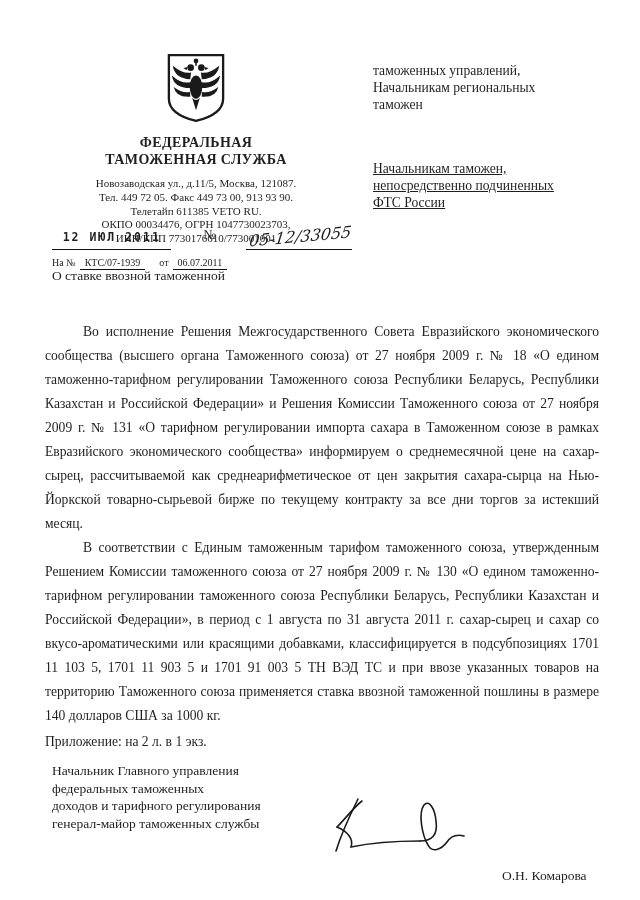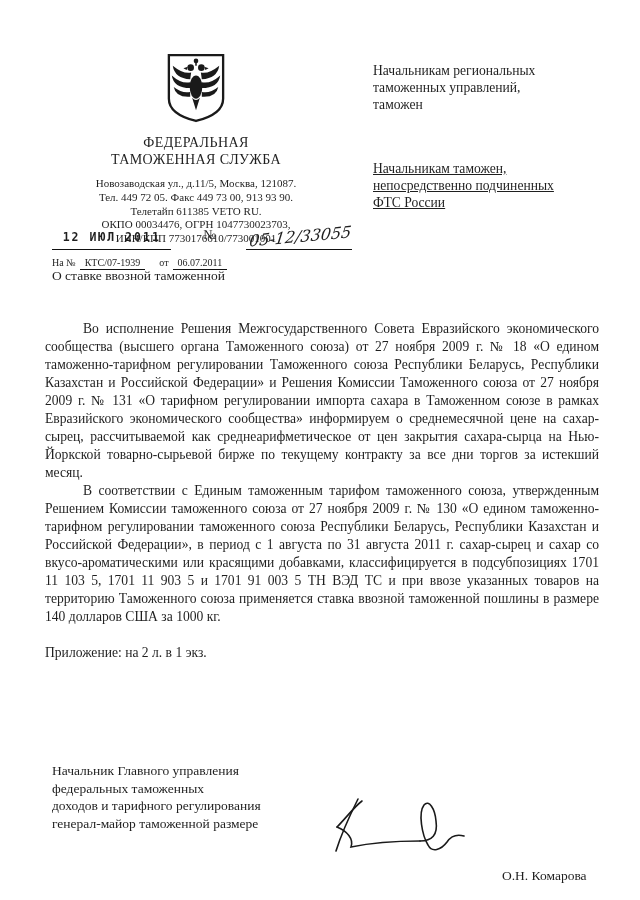--- a/index.html
+++ b/index.html
@@ -11,21 +11,21 @@
     font-family:"Liberation Serif",serif;
     overflow:hidden;
   }
   
   .letterhead{
     position:absolute;left:50px;top:52px;width:292px;
     text-align:center;
   }
   .emblem{display:inline-block;}
   .org-name{
-    font-weight:normal;font-size:14px;line-height:16.5px;
+    font-weight:bold;font-size:14px;line-height:16.5px;
     letter-spacing:.4px;margin-top:7px;
   }
   .address{font-size:11px;line-height:13.8px;margin-top:9px;}
   
   .ref-row{
     position:absolute;left:52px;top:227px;width:300px;
     display:flex;gap:22px;
   }
   .date-stamp-wrap{
     width:138px;border-bottom:1.6px solid #111;
@@ -65,24 +65,24 @@
   }
   
   .addressees{
     position:absolute;left:373px;top:62px;width:235px;
     font-size:13.6px;line-height:17px;
   }
   .addressee-2{margin-top:47px;text-decoration:underline;}
   
   .body-text{
     position:absolute;left:45px;top:320px;width:554px;
-    font-size:13.6px;line-height:18px;text-align:justify;
+    font-size:13.6px;line-height:24px;text-align:justify;
   }
   .body-text p{margin:0;text-indent:38px;}
-  .body-text p.attachment{margin-top:18px;text-indent:0;text-align:left;}
+  .body-text p.attachment{margin-top:2px;text-indent:0;text-align:left;}
   
   .sig-block{
     position:absolute;left:52px;top:762px;width:300px;
     font-size:13.5px;line-height:17.5px;
   }
   .sig-script{position:absolute;left:328px;top:793px;}
   .sig-name{position:absolute;left:502px;top:832px;font-size:13.5px;margin-top:36px;}
 </style>
 </head>
 <body>
@@ -140,42 +140,42 @@
     <span class="from-label">от</span>
     <span class="u-line">06.07.2011</span>
   </div>
 
   <div class="subject">
     <div>О ставке ввозной таможенной</div>
   </div>
 
   <div class="addressees">
     <div class="addressee-1">
+      <div>таможенных управлений,</div>
       <div>Начальникам региональных</div>
-      <div>таможенных управлений,</div>
       <div>таможен</div>
     </div>
     <div class="addressee-2">
       <div>Начальникам таможен,</div>
       <div>непосредственно подчиненных</div>
       <div>ФТС России</div>
     </div>
   </div>
 
   <div class="body-text">
     <p>Во исполнение Решения Межгосударственного Совета Евразийского экономического сообщества (высшего органа Таможенного союза) от 27 ноября 2009 г. № 18 «О едином таможенно-тарифном регулировании Таможенного союза Республики Беларусь, Республики Казахстан и Российской Федерации» и Решения Комиссии Таможенного союза от 27 ноября 2009 г. № 131 «О тарифном регулировании импорта сахара в Таможенном союзе в рамках Евразийского экономического сообщества» информируем о среднемесячной цене на сахар-сырец, рассчитываемой как среднеарифметическое от цен закрытия сахара-сырца на Нью-Йоркской товарно-сырьевой бирже по текущему контракту за все дни торгов за истекший месяц.</p>
     <p>В соответствии с Единым таможенным тарифом таможенного союза, утвержденным Решением Комиссии таможенного союза от 27 ноября 2009 г. № 130 «О едином таможенно-тарифном регулировании таможенного союза Республики Беларусь, Республики Казахстан и Российской Федерации», в период с 1 августа по 31 августа 2011 г. сахар-сырец и сахар со вкусо-ароматическими или красящими добавками, классифицируется в подсубпозициях 1701 11 103 5, 1701 11 903 5 и 1701 91 003 5 ТН ВЭД ТС и при ввозе указанных товаров на территорию Таможенного союза применяется ставка ввозной таможенной пошлины в размере 140 долларов США за 1000 кг.</p>
     <p class="attachment">Приложение: на 2 л. в 1 экз.</p>
   </div>
 
   <div class="sig-block">
     <div>Начальник Главного управления</div>
     <div>федеральных таможенных</div>
     <div>доходов и тарифного регулирования</div>
-    <div>генерал-майор таможенной размере</div>
+    <div>генерал-майор таможенных службы</div>
   </div>
 
   <span class="sig-script">
     <svg width="150" height="68" viewBox="0 0 150 68" aria-hidden="true">
       <g fill="none" stroke="#1a1a1a" stroke-width="1.6" stroke-linecap="round">
         <path d="M30 6 C22 22 13 42 8 58"></path>
         <path d="M9 34 C18 25 26 14 34 8"></path>
         <path d="M9 34 C19 38 26 46 23 54 C42 50 70 48 92 48"></path>
         <path d="M92 48 C104 48 110 42 108 28 C107 16 101 6 96 12 C90 20 94 42 100 52 C104 60 113 57 119 49 C123 43 129 41 136 43"></path>
       </g>

